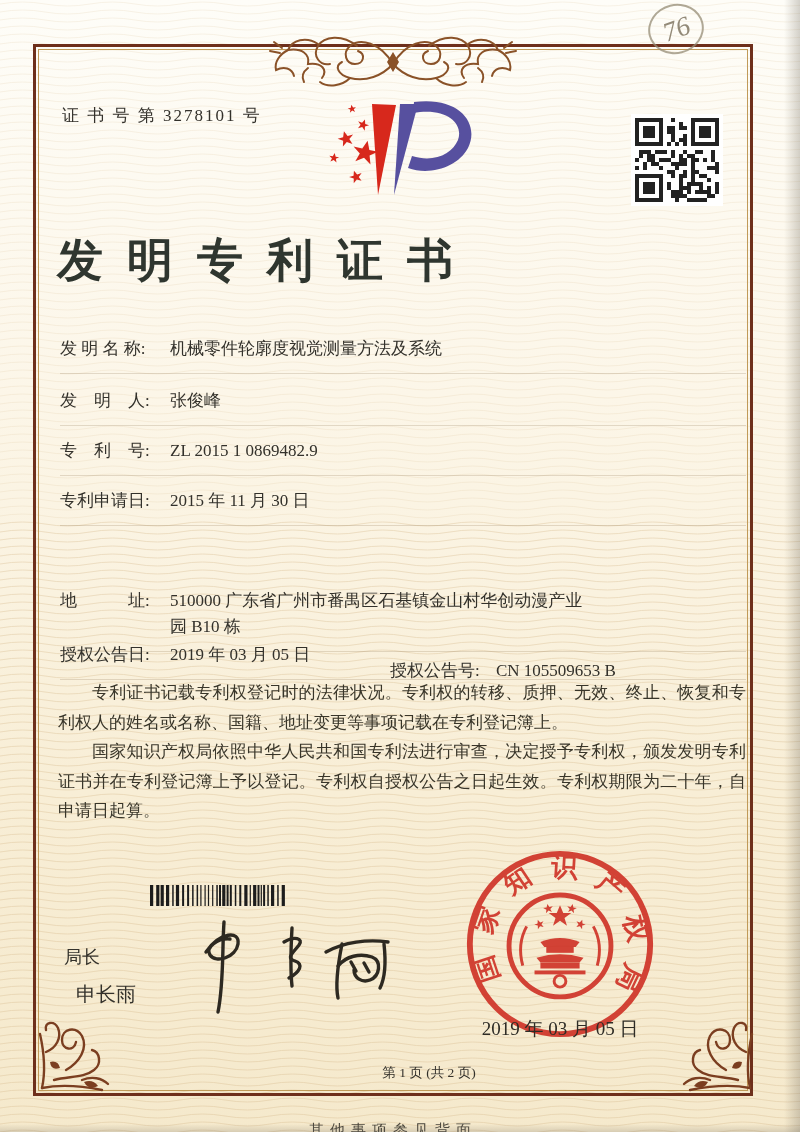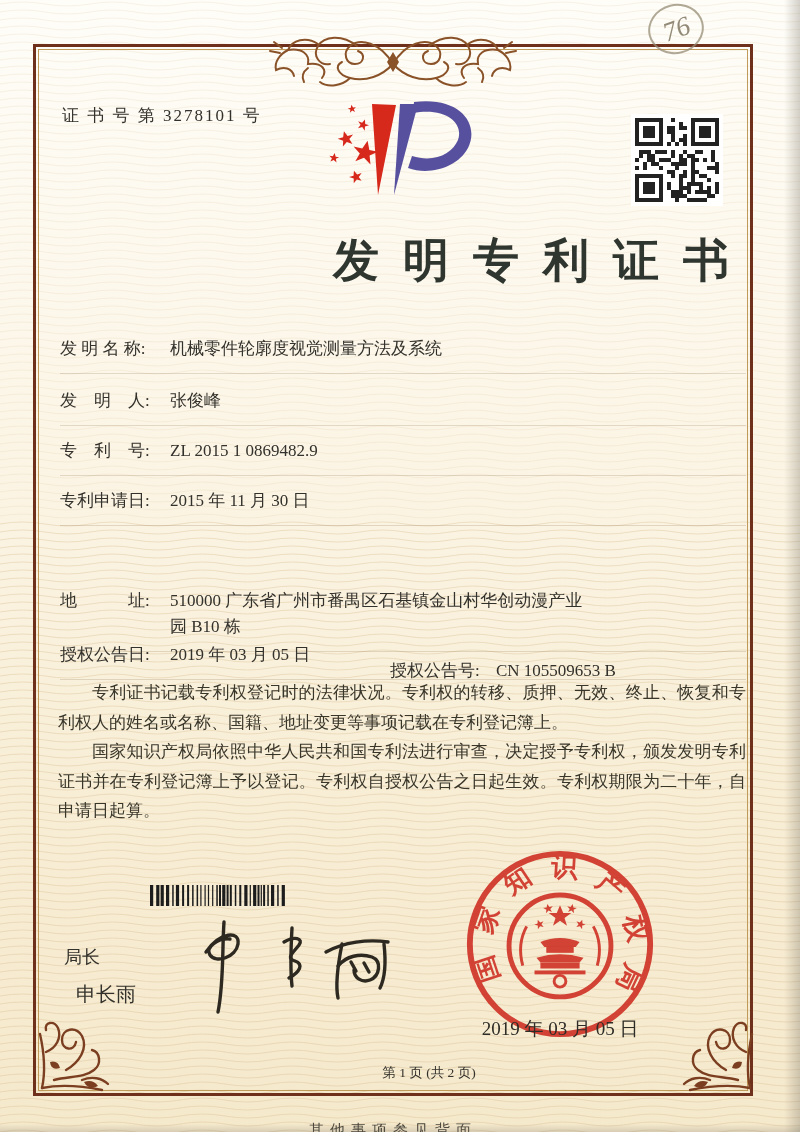--- a/index.html
+++ b/index.html
@@ -31,21 +31,21 @@
     transform:rotate(-14deg); display:flex; align-items:center; justify-content:center; }
   .pencil-mark span { font-style:italic; font-size:27px; color:rgba(128,118,98,.85);
     transform:rotate(-6deg); }
 
   .cert-number { position:absolute; left:62px; top:104px; font-size:17px;
     letter-spacing:2px; z-index:3; }
 
   .logo { position:absolute; left:322px; top:96px; z-index:3; }
   .qr   { position:absolute; left:631px; top:114px; z-index:3; }
 
-  .title { position:absolute; left:33px; top:230px; width:720px; text-align:right;
+  .title { position:absolute; left:33px; top:230px; width:720px; text-align:left;
     font-size:46px; font-weight:bold; letter-spacing:24px; text-indent:24px;
     color:#2f362f; z-index:3; }
 
   .field-row { position:absolute; left:60px; width:686px; font-size:17px;
     padding-bottom:11px; border-bottom:1px solid rgba(135,110,75,.22); z-index:3;
     line-height:26px; }
   .field-label { display:inline-block; min-width:104px; vertical-align:top; }
   .field-value { display:inline-block; margin-left:6px; vertical-align:top; }
   .row-name     { top:336px; }
   .row-inventor { top:388px; }

